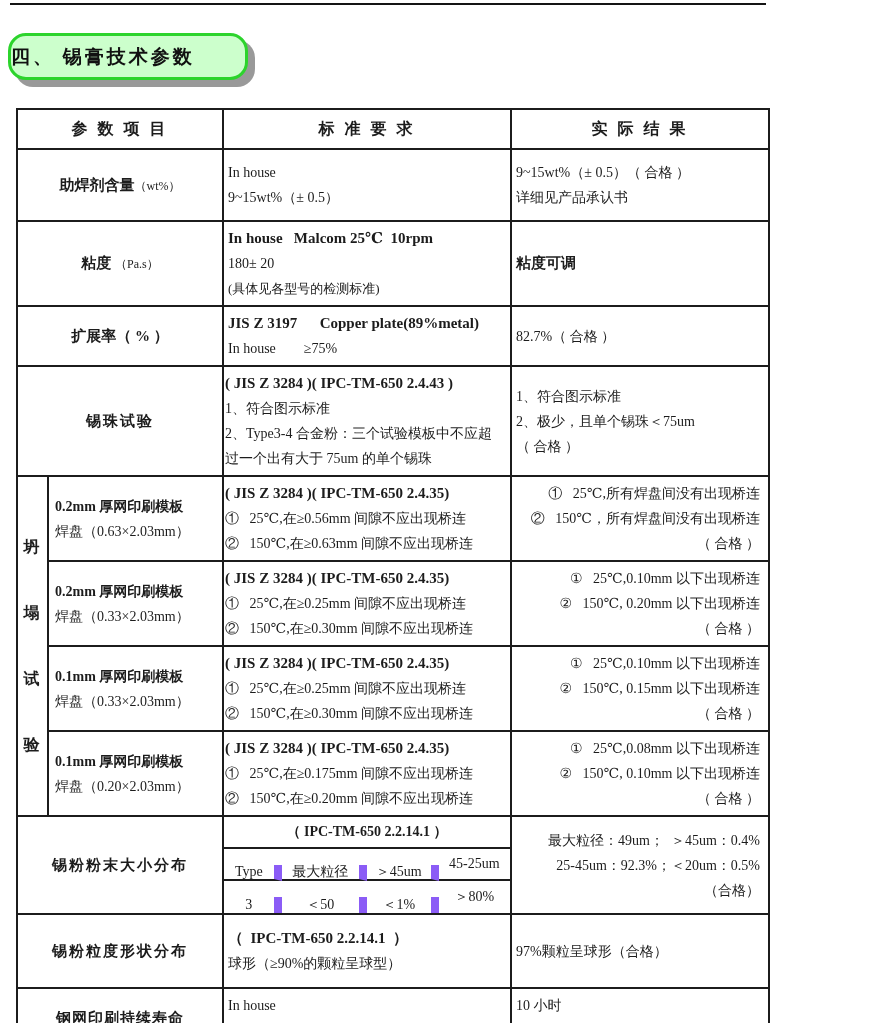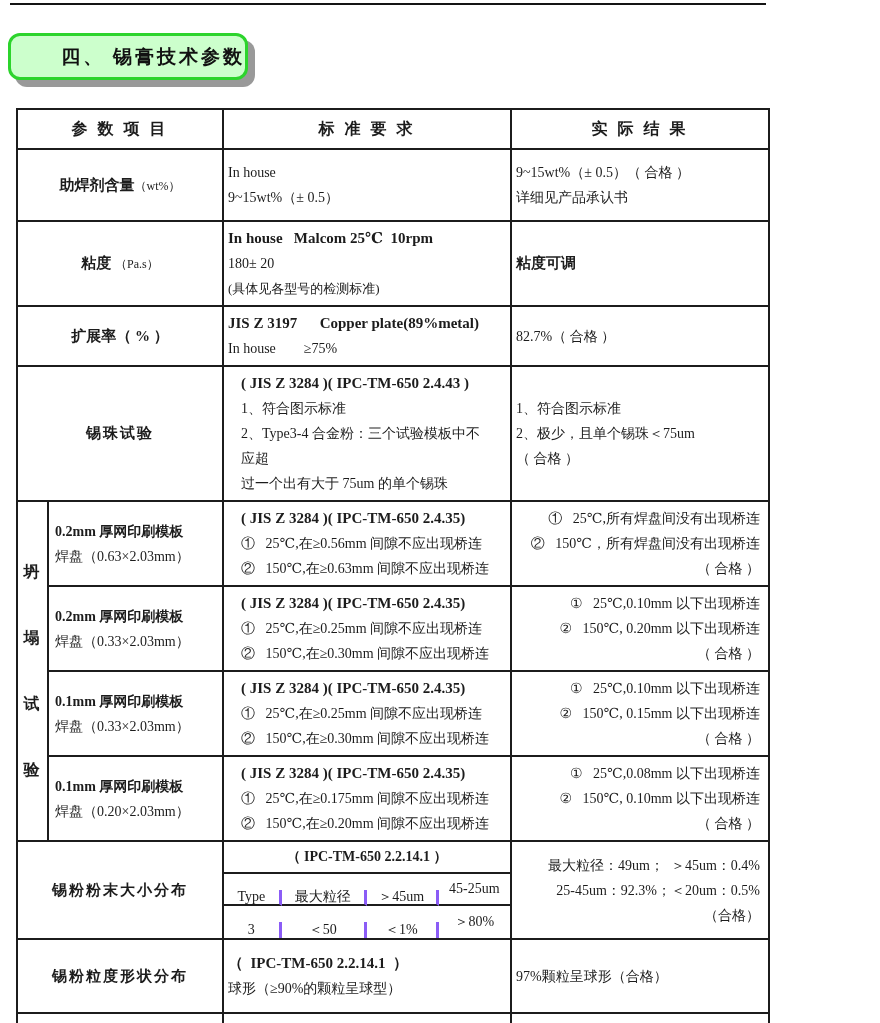--- a/index.html
+++ b/index.html
@@ -5,53 +5,53 @@
   * { margin:0; padding:0; box-sizing:border-box; }
   html,body { background:#fff; }
   body {
     width:880px; height:1023px; position:relative;
     font-family:"Liberation Serif","DejaVu Serif",serif;
     color:#1c1c1c;
   }
   .top-rule { position:absolute; left:10px; top:3px; width:756px; height:2px; background:#141414; }
   .title-box {
     position:absolute; left:8px; top:33px; width:240px; height:47px;
-    background:#ccffcc; border:3px solid #2cd42c; border-radius:12px;
+    background:#ccffcc; border:3px solid #2cd42c; border-radius:18px;
     box-shadow:7px 7px 0 #999999;
-    display:flex; align-items:center; justify-content:flex-end;
+    display:flex; align-items:center; justify-content:flex-start;
     font-size:19px; font-weight:bold; letter-spacing:3px; color:#111;
   }
   table.main {
     position:absolute; left:16px; top:108px; width:752px;
     border-collapse:collapse; table-layout:fixed;
   }
   table.main td { border:2px solid #1c1c1c; vertical-align:middle; overflow:hidden; }
   .ctr { text-align:left; }
   .ln { line-height:25px; white-space:pre-wrap; font-size:14px; }
   .b { font-weight:bold; }
   .sm { font-size:13px; }
   .hdr { font-size:16px; font-weight:bold; letter-spacing:3px; text-align:center; }
   .lbl { font-size:15px; font-weight:bold; text-align:center; }
   .lbl .unit { font-size:12px; font-weight:normal; }
-  .std-left { padding:4px 17px; }
+  .std-left { padding:4px 1px; }
   .std-left .ln { text-align:left; }
   .res-left { padding:4px 8px; }
   .res-left .ln { text-align:right; }
   .padc { padding:4px 4px; }
   .vtext {
     width:18px; margin:0 auto; word-break:break-all;
     line-height:66px; font-size:16px; font-weight:bold; text-align:left;
   }
   
   .nested { width:100%; height:96px; display:grid;
     grid-template-columns:58fr 86fr 72fr 72fr;
     grid-template-rows:32px 32px 32px; }
   .nested > div { display:flex; align-items:center; justify-content:center; font-size:14px; }
   .n-head { grid-column:1 / 5; border-bottom:2px solid #1c1c1c; font-weight:bold; font-size:15px; }
-  .n-c { border-right:3px solid #8b5cf6;margin-top:16px; }
+  .n-c { border-right:8px solid #8b5cf6;margin-top:16px; }
   .n-row2 { border-bottom:2px solid #1c1c1c; }
 </style>
 </head>
 <body>
 
 <div class="top-rule"></div>
 
 <div class="title-box">
   <span>四、 锡膏技术参数</span>
 </div>

